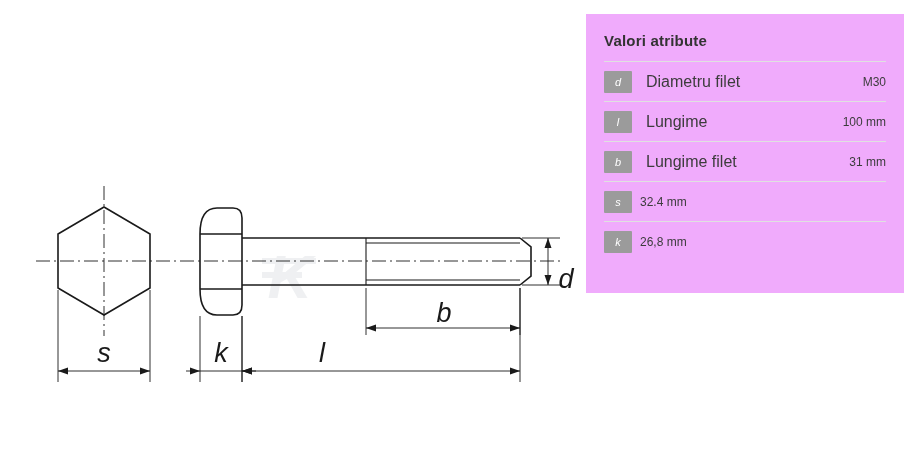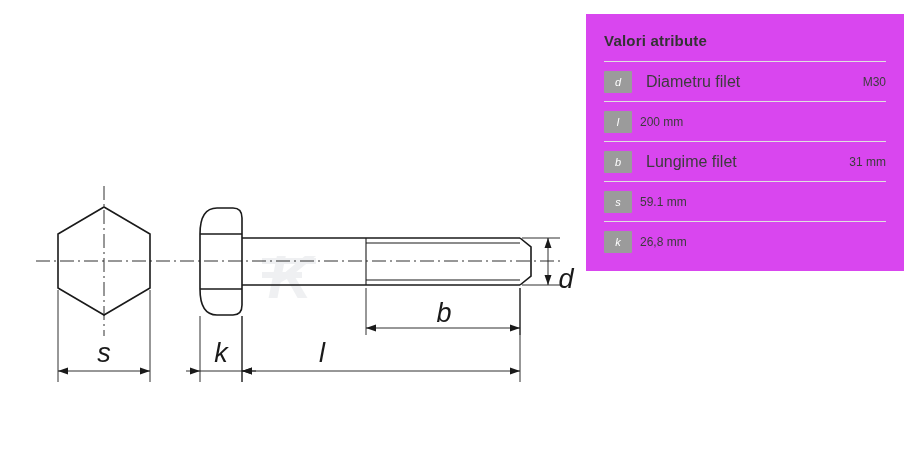--- a/index.html
+++ b/index.html
@@ -32,22 +32,22 @@
   #drawing svg {
     display: block;
   }
 
   
   #attr-panel {
     position: absolute;
     left: 586px;
     top: 14px;
     width: 318px;
-    background: #d946ef;
-    padding: 0 0 10px 0;
+    background: #f0abfc;
+    padding: 0 0 32px 0;
     box-sizing: border-box;
   }
   #attr-title {
     font-size: 15px;
     font-weight: bold;
     color: #333333;
     padding: 18px 18px 12px 18px;
     letter-spacing: 0.2px;
   }
   .attr-row {
@@ -193,32 +193,33 @@
     <div id="attr-title">Valori atribute</div>
 
     <div class="attr-row first">
       <div class="attr-sym">d</div>
       <div class="attr-label">Diametru filet</div>
       <div class="attr-value">M30</div>
     </div>
 
     <div class="attr-row">
       <div class="attr-sym">l</div>
-      <div class="attr-value">200 mm</div>
+      <div class="attr-label">Lungime</div>
+      <div class="attr-value">100 mm</div>
     </div>
 
     <div class="attr-row">
       <div class="attr-sym">b</div>
       <div class="attr-label">Lungime filet</div>
       <div class="attr-value">31 mm</div>
     </div>
 
     <div class="attr-row">
       <div class="attr-sym">s</div>
-      <div class="attr-value">59.1 mm</div>
+      <div class="attr-value">32.4 mm</div>
     </div>
 
     <div class="attr-row">
       <div class="attr-sym">k</div>
       <div class="attr-value">26,8 mm</div>
     </div>
   </div>
 
 </div>
 

